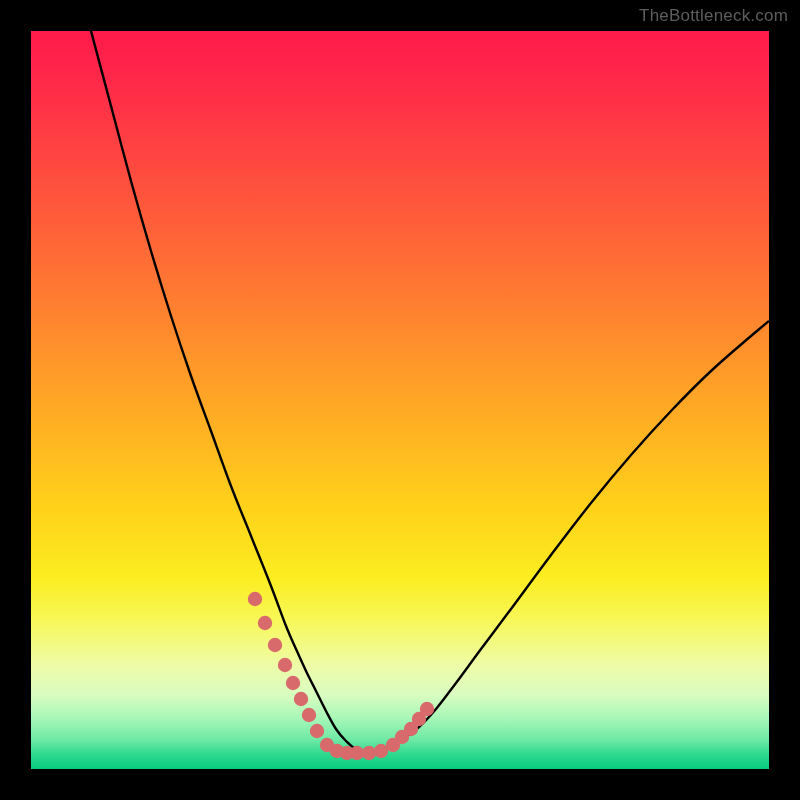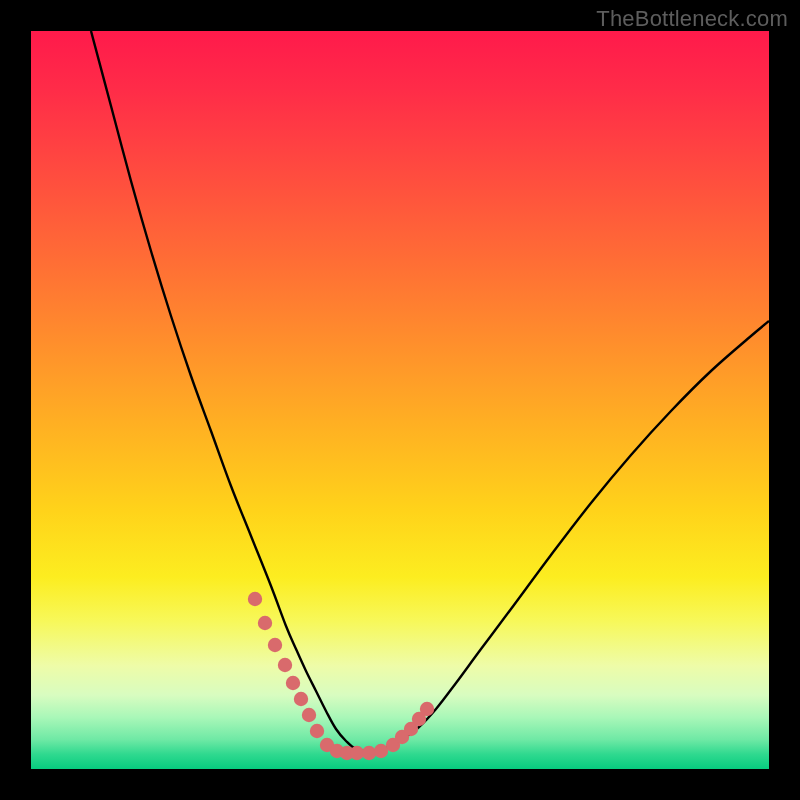--- a/index.html
+++ b/index.html
@@ -42,21 +42,21 @@
   }
   svg.curve {
     position: absolute;
     inset: 0;
   }
   .watermark {
     position: absolute;
     top: 6px;
     right: 12px;
     color: #5d5d5d;
-    font-size: 22px;
+    font-size: 17px;
     letter-spacing: 0.2px;
     user-select: none;
   }
 </style>
 </head>
 <body>
 
 <div class="watermark">TheBottleneck.com</div>
 
 <div class="frame">

